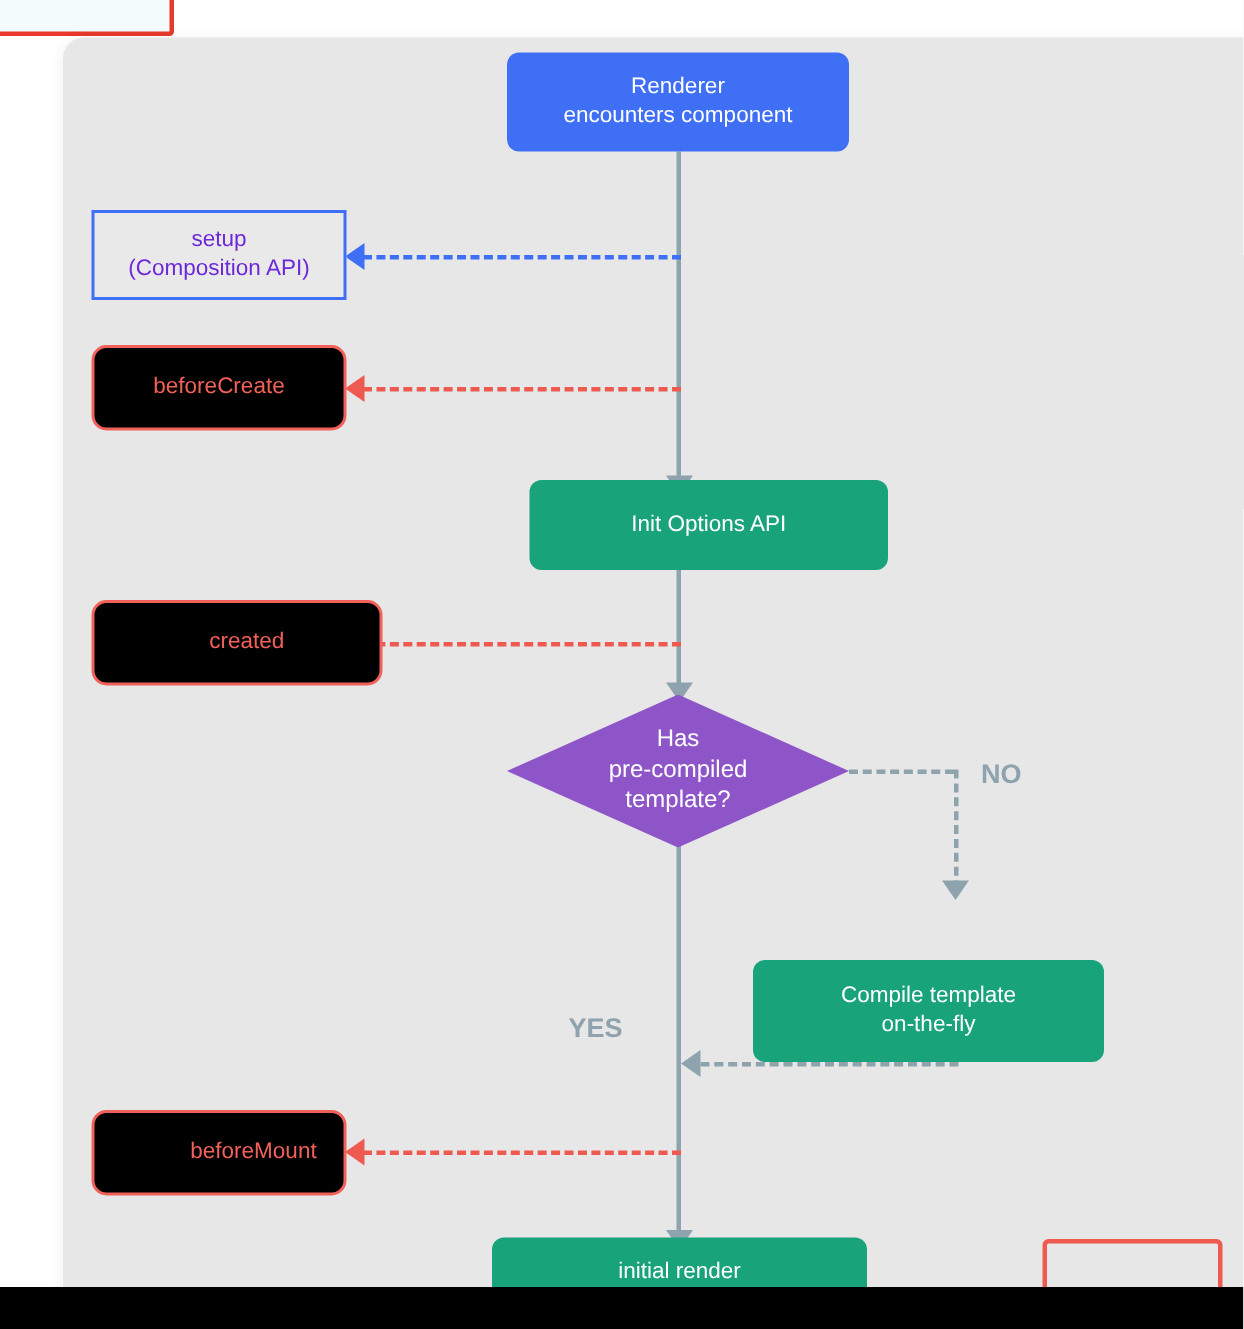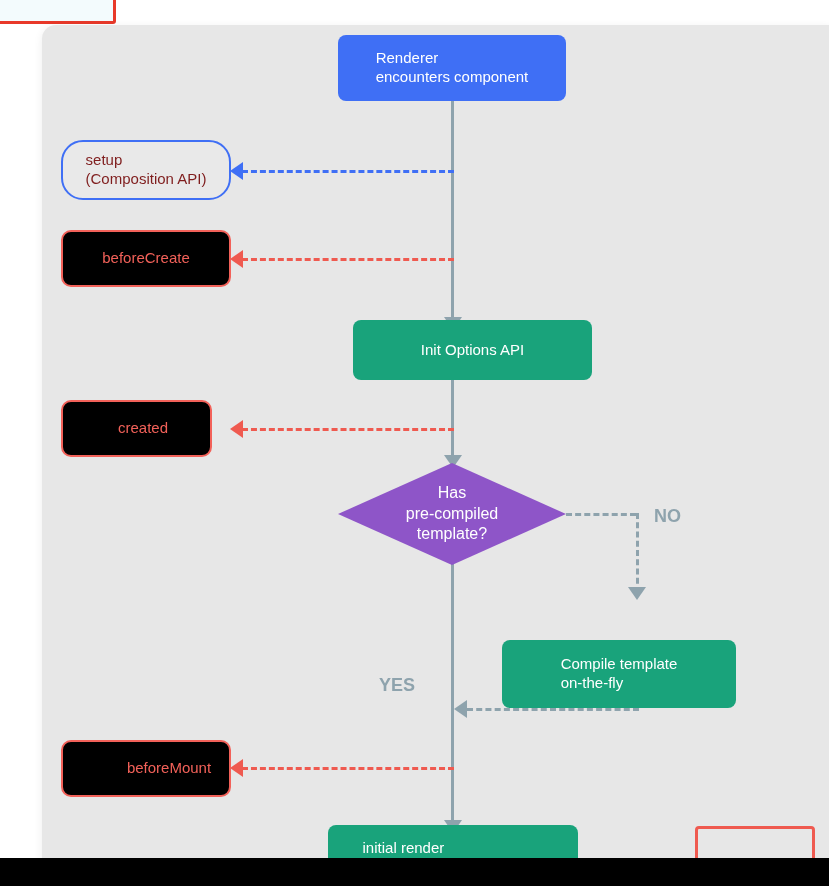--- a/index.html
+++ b/index.html
@@ -41,34 +41,34 @@
     box-shadow: 0 2px 10px rgba(0,0,0,0.07);
   }
 
   
   .node {
     position: absolute;
     box-sizing: border-box;
     display: flex;
     align-items: center;
     justify-content: center;
-    text-align: left;
+    text-align: center;
     line-height: 1.25;
     border-radius: 8px;
     font-size: 15px;
     white-space: pre-line;
     z-index: 4;
   }
   .node.solid-blue   { background: #3f6ff5; color: #ffffff; }
   .node.solid-green  { background: #19a37b; color: #ffffff; }
   .node.outline-blue {
     background: #e9e9e9;
-    color: #7f1d1d;
+    color: #6d28d9;
     border: 2px solid #3f6ff5;
-    border-radius: 22px;
+    border-radius: 0;
   }
   .node.outline-red {
     background: #000000;
     color: #f26159;
     border: 2px solid #f26159;
     border-radius: 10px;
   }
 
   
   .diamond-wrap {
@@ -230,21 +230,21 @@
     </div>
 
     <div class="node outline-red" style="left:19px; top:205px; width:170px; height:57px;">
       <span>beforeCreate</span>
     </div>
 
     <div class="node solid-green" style="left:311px; top:295px; width:239px; height:60px;">
       <span>Init Options API</span>
     </div>
 
-    <div class="node outline-red" style="left:19px; top:375px; width:151px; height:57px;padding-left:13px;">
+    <div class="node outline-red" style="left:19px; top:375px; width:194px; height:57px;padding-left:13px;">
       <span>created</span>
     </div>
 
     <div class="diamond-wrap" style="left:296px; top:438px; width:228px; height:102px;">
       <div class="diamond-shape"></div>
       <div class="diamond-label">Has
 pre-compiled
 template?</div>
     </div>
 

